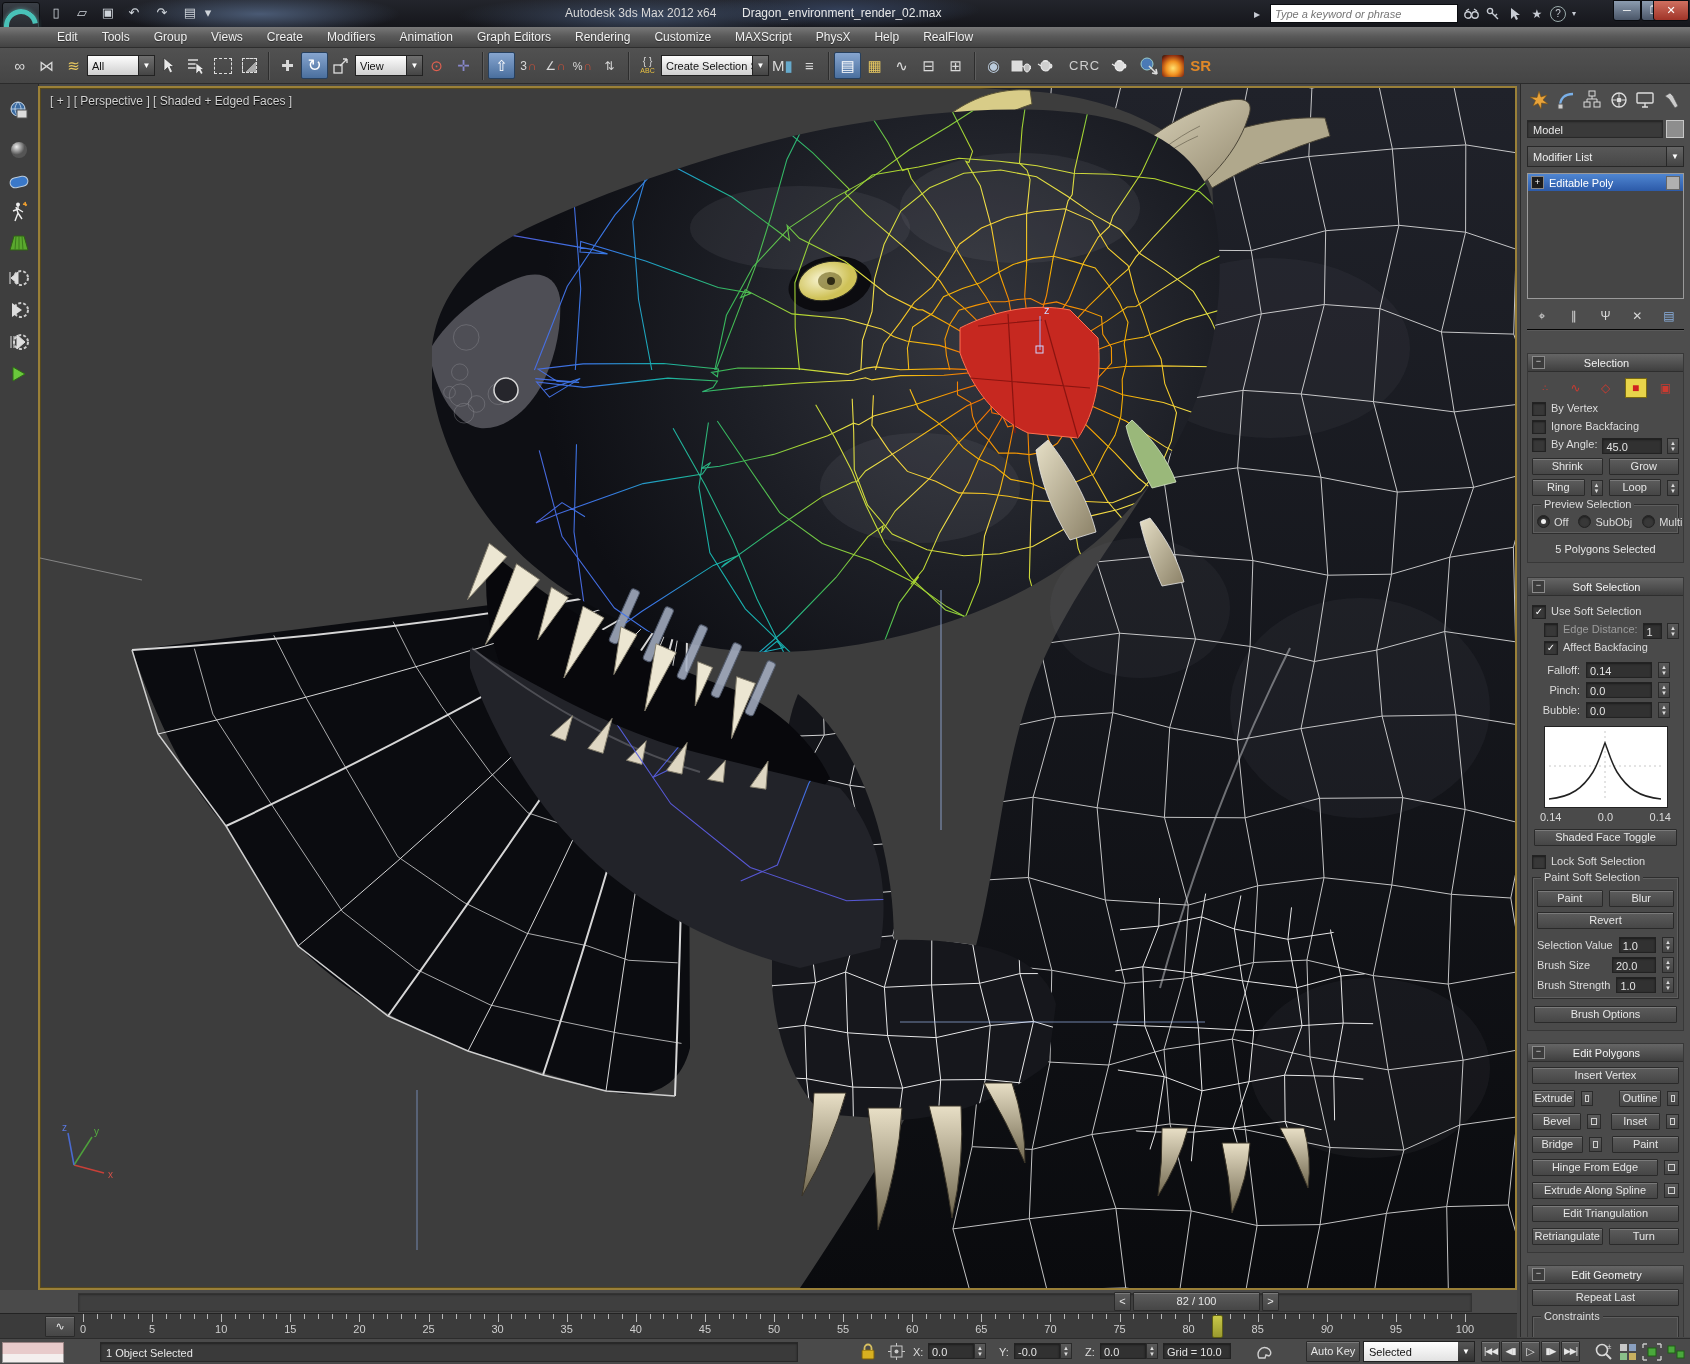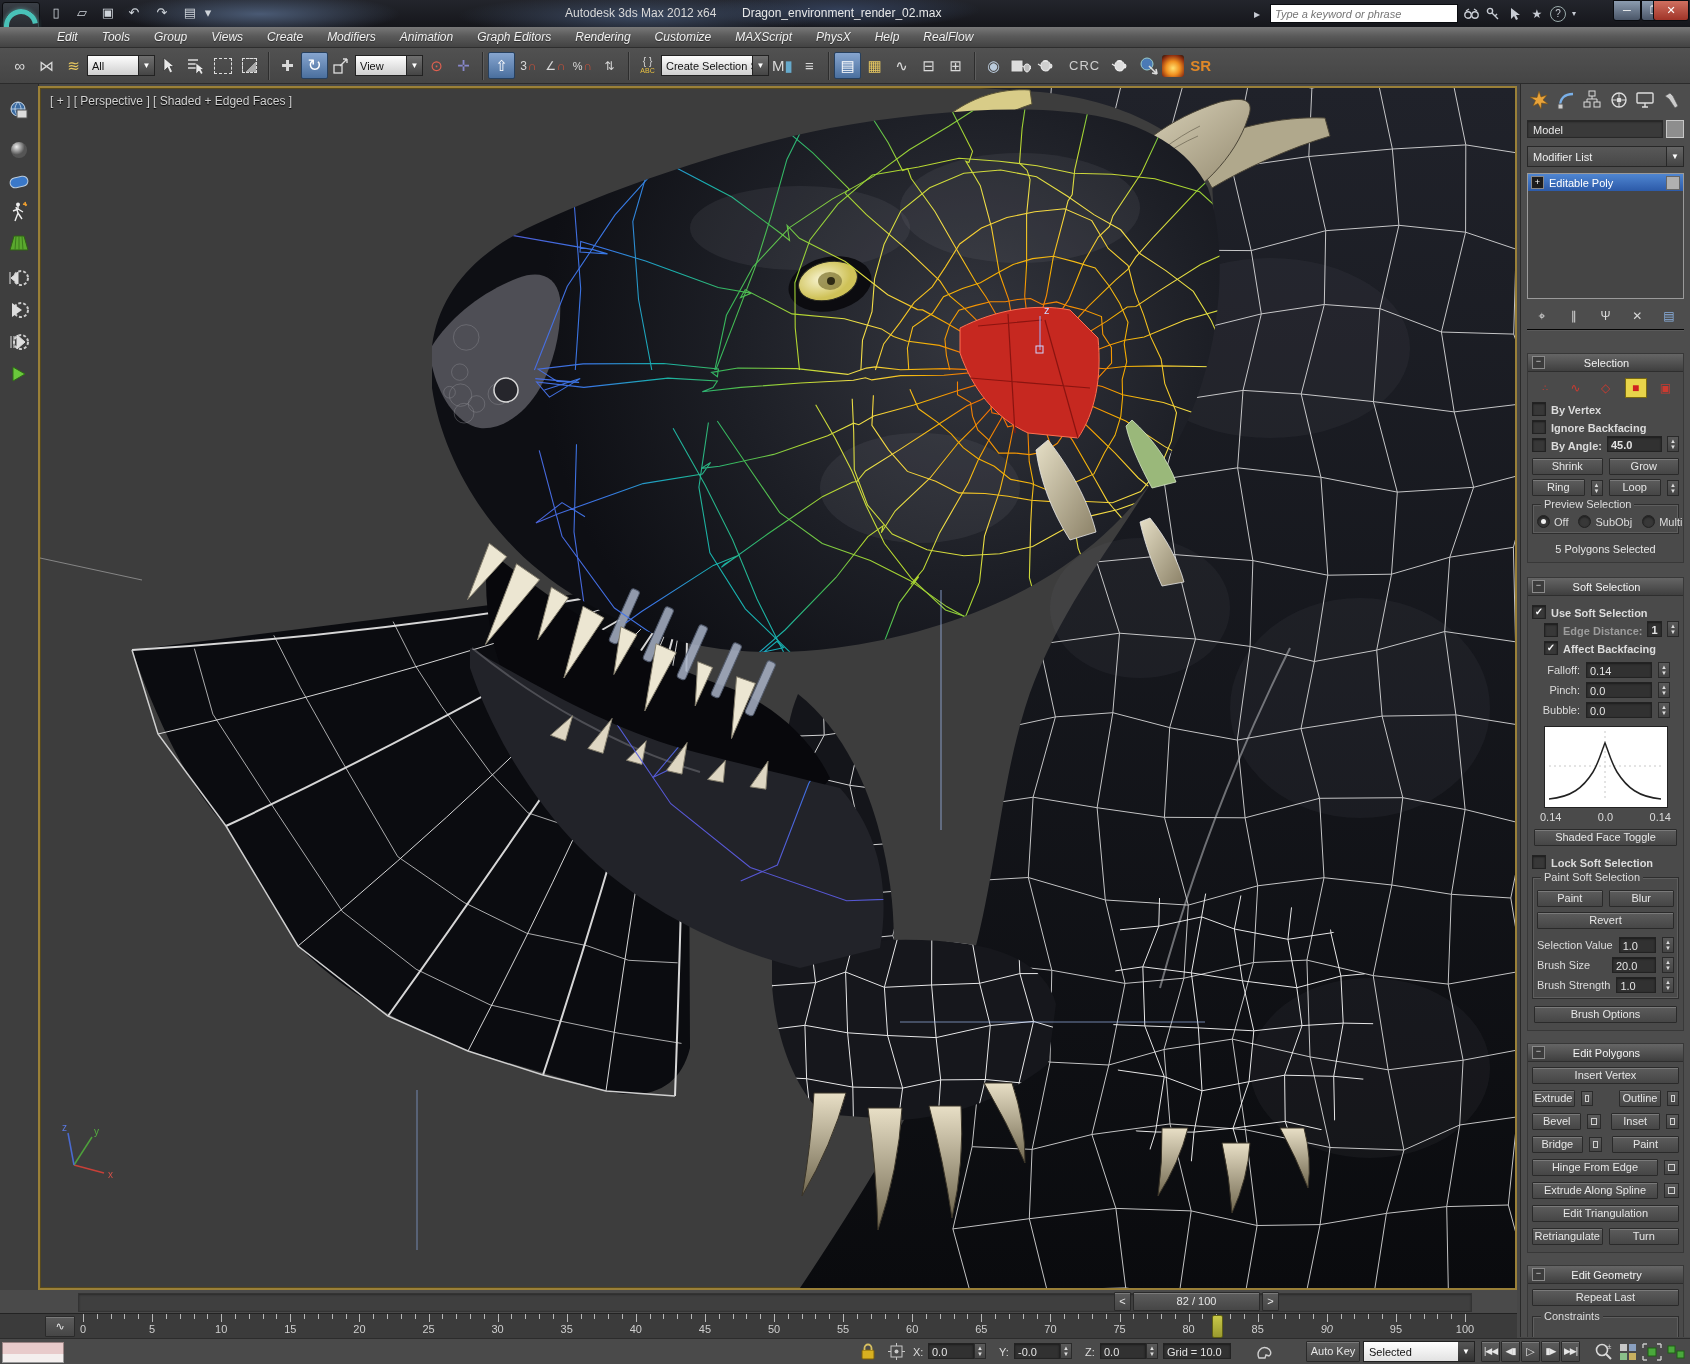--- a/index.html
+++ b/index.html
@@ -18,21 +18,21 @@
     background:linear-gradient(#8c9cb0,#4a5668);color:#fff;font-size:11px;text-align:center;line-height:18px;}
   .winbtn.close{background:linear-gradient(#d07060,#a03428);width:34px;}
   .searchwrap{left:1248px;top:3px;width:350px;height:21px;display:flex;align-items:center;gap:4px;}
   .searchbox{width:178px;height:17px;background:#fff;border:1px solid #0a0c10;color:#777;font-size:11px;font-style:italic;padding:0 4px;font-family:"Liberation Sans",sans-serif;}
   .sicon{width:18px;height:18px;display:flex;align-items:center;justify-content:center;color:#c8ccd4;font-size:12px;}
   
   .logo{left:2px;top:2px;width:36px;height:46px;background:linear-gradient(#3a3f46,#17191d);border:1px solid #0c0d10;border-radius:3px;display:flex;align-items:center;justify-content:center;}
   .logoring{width:24px;height:24px;border:5px solid #49c2b8;border-right-color:transparent;border-radius:50%;transform:rotate(35deg);box-shadow:0 0 4px rgba(120,240,230,.5);}
   .logodrop{position:absolute;right:1px;bottom:1px;color:#aab;font-size:8px;}
   
-  .menubar{left:0;top:27px;width:1690px;height:21px;background:linear-gradient(#787878,#5a5a5a 45%,#434343);border-bottom:1px solid #2e2e2e;display:flex;align-items:center;padding-left:45px;box-sizing:border-box;font-style:italic;}
+  .menubar{left:0;top:27px;width:1690px;height:21px;background:linear-gradient(#787878,#5a5a5a 45%,#434343);border-bottom:1px solid #2e2e2e;display:flex;align-items:center;padding-left:45px;box-sizing:border-box;}
   .menuitem{color:#f0f0f0;font-size:12px;padding:0 12px;line-height:21px;text-shadow:0 1px 1px rgba(0,0,0,.45);}
   
   .toolbar{left:0;top:48px;width:1690px;height:36px;background:linear-gradient(#515151,#454545);border-bottom:1px solid #2b2b2b;display:flex;align-items:center;padding-left:6px;box-sizing:border-box;}
   .ticon{width:27px;height:27px;display:flex;align-items:center;justify-content:center;color:#d9d9d9;font-size:15px;flex:none;position:relative;}
   .ticon.active{background:linear-gradient(#86a5cf,#4a6f9e);border:1px solid #27405e;border-radius:2px;color:#fff;box-sizing:border-box;}
   .tsep{width:1px;height:28px;background:#2d2d2d;box-shadow:1px 0 0 #5d5d5d;margin:0 5px;flex:none;}
   .ddl{height:19px;background:linear-gradient(#fdfdfd,#cfcfcf);border:1px solid #222;color:#111;font-size:11px;display:flex;align-items:center;flex:none;position:relative;}
   .ddl .lbl{padding:0 4px;flex:1;white-space:nowrap;overflow:hidden;}
   .ddl .arr{width:15px;height:100%;background:linear-gradient(#6f6f6f,#454545);color:#fff;display:flex;align-items:center;justify-content:center;font-size:8px;border-left:1px solid #222;}
   .mag{color:#d05038;font-size:12px;font-weight:bold;margin-left:1px;}
@@ -64,21 +64,21 @@
   
   .rollout{margin-top:12px;border:1px solid #383838;background:#4a4a4a;}
   .rhead{height:17px;background:linear-gradient(#656565,#3f3f3f);border-bottom:1px solid #2e2e2e;display:flex;align-items:center;color:#f2f2f2;font-size:11px;position:relative;}
   .rhead .minus{width:11px;height:11px;border:1px solid #8a8a8a;background:#3c3c3c;color:#ddd;font-size:9px;line-height:9px;text-align:center;margin:0 4px;flex:none;}
   .rhead .rtitle{flex:1;text-align:center;margin-right:19px;}
   .rbody{padding:5px 4px 7px 4px;}
   .btn{background:linear-gradient(#5c5c5c,#464646);border:1px solid #2a2a2a;box-shadow:inset 0 1px 0 #7a7a7a;color:#e6e6e6;font-size:11px;height:17px;line-height:15px;text-align:center;box-sizing:border-box;border-radius:1px;}
   .sqbtn{width:15px;height:15px;background:linear-gradient(#5c5c5c,#464646);border:1px solid #2a2a2a;box-sizing:border-box;position:relative;}
   .sqbtn:after{content:"";position:absolute;left:3px;top:3px;right:3px;bottom:3px;border:1px solid #d0d0d0;}
   .row{display:flex;align-items:center;gap:6px;margin-top:4px;}
-  .cbrow{display:flex;align-items:flex-end;gap:5px;margin-top:4px;height:14px;font-weight:bold;}
+  .cbrow{display:flex;align-items:flex-start;gap:5px;margin-top:4px;height:14px;}
   .cb{width:12px;height:12px;background:#383838;border:1px solid #222;box-shadow:inset 0 1px 2px #1a1a1a;color:#fff;font-size:10px;line-height:11px;text-align:center;flex:none;}
   .lab{color:#dcdcdc;font-size:11px;white-space:nowrap;}
   .dim{color:#9c9c9c;}
   .vfield{background:#313131;border:1px solid #222;box-shadow:inset 0 1px 2px #1c1c1c;color:#e4e4e4;font-size:11px;height:16px;line-height:16px;padding:0 3px;box-sizing:border-box;}
   .spin{width:12px;height:16px;background:linear-gradient(#5a5a5a,#444);border:1px solid #2a2a2a;box-sizing:border-box;display:flex;flex-direction:column;align-items:center;justify-content:center;color:#ddd;font-size:6px;line-height:6px;flex:none;}
   .group{border:1px solid #2e2e2e;box-shadow:0 0 0 1px #5e5e5e inset;margin-top:8px;position:relative;padding:10px 4px 5px 4px;}
   .gtitle{position:absolute;top:-7px;left:8px;background:#4a4a4a;padding:0 3px;color:#dcdcdc;font-size:11px;}
   .radio{width:11px;height:11px;border-radius:50%;background:#383838;border:1px solid #222;box-shadow:inset 0 1px 2px #1a1a1a;flex:none;position:relative;}
   .radio.on:after{content:"";position:absolute;left:3px;top:3px;width:5px;height:5px;border-radius:50%;background:#efefef;}
   .sobj{width:20px;height:18px;display:flex;align-items:center;justify-content:center;color:#cc3a30;font-size:12px;border:1px solid transparent;}
@@ -1007,20 +1007,21 @@
         <div class="ticklab" style="left: 1248.8px; font-style: italic;">90</div>
         <div class="ticklab" style="left: 1317.9px;">95</div>
         <div class="ticklab" style="left: 1387px;">100</div>
         <div class="marker" style="left: 1134.24px;"></div>
       </div>
   </div>
 
   <div class="abs statusrow">
     <div class="abs" style="left:2px;top:3px;width:60px;height:12px;background:#e8cbcb;border:1px solid #9a8484"></div>
     <div class="abs" style="left:2px;top:15px;width:60px;height:8px;background:#f4efee;border:1px solid #9a9a9a;border-top:none"></div>
+    <div class="abs tfield" style="left:100px;top:3px;width:698px;height:20px;line-height:20px">1 Object Selected</div>
     <div class="abs" style="left:860px;top:4px">
       <svg width="16" height="17">
           <rect x="2" y="7" width="12" height="9" rx="1" fill="#d8b020" stroke="#7a5e0a"></rect>
           <path d="M4.5,7 V5 a3.5,3.5 0 0 1 7,0 V7" fill="none" stroke="#d8c060" stroke-width="1.8"></path>
         </svg>
     </div>
     <div class="abs" style="left:888px;top:4px">
       <svg width="17" height="17">
           <rect x="3" y="3" width="11" height="11" fill="none" stroke="#c8c8c8"></rect>
           <circle cx="8.5" cy="8.5" r="2" fill="#c8c8c8"></circle>

